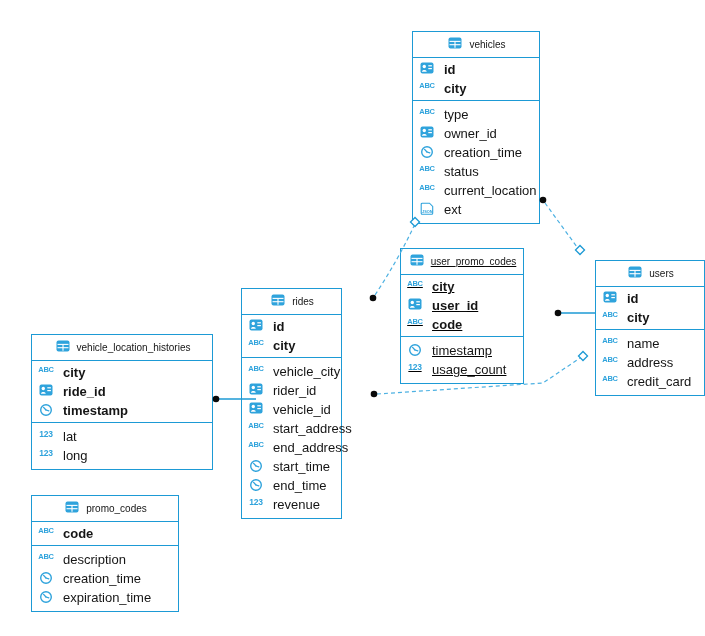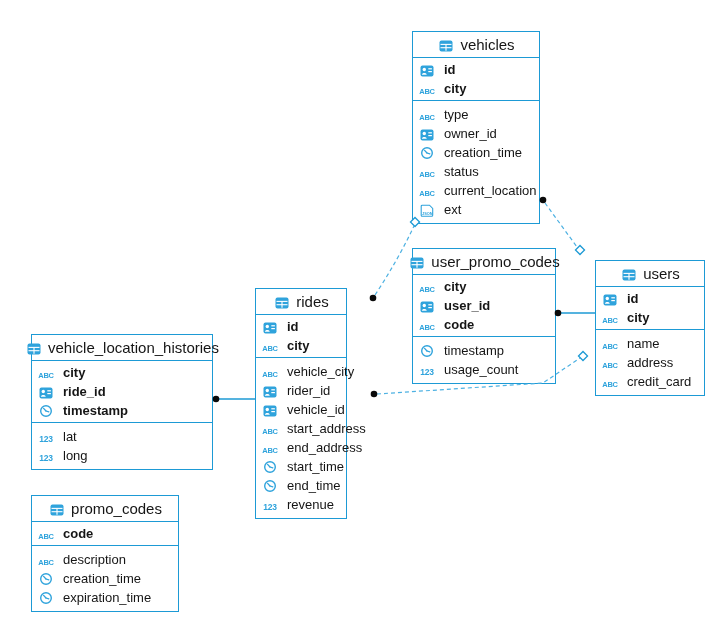--- a/index.html
+++ b/index.html
@@ -12,31 +12,31 @@
   .rel-dashed{stroke:var(--dash);stroke-width:1.2;fill:none;stroke-dasharray:4 3;}
   .rel-solid{stroke:var(--border);stroke-width:1.3;fill:none;}
   .tbl{
     position:absolute;background:#fff;border:1.5px solid var(--border);
     z-index:2;box-sizing:border-box;
   }
   .tbl-header{
     height:25px;display:flex;align-items:center;justify-content:center;gap:5px;
     border-bottom:1.5px solid var(--border);
   }
-  .tbl-name{font-size:15px;color:var(--text);white-space:nowrap;}
+  .tbl-name{font-size:10px;color:var(--text);white-space:nowrap;}
   .section{padding:2px 0;}
   .section.pk{border-bottom:1.5px solid var(--border);}
   .section.fields{padding:4px 0;}
   .row{
     height:19px;display:flex;align-items:center;gap:8px;padding-left:5px;
     white-space:nowrap;
   }
   .row .label{font-size:13px;color:var(--text);}
   .row.pk-row .label{font-weight:700;}
-  .icon{display:inline-flex;align-items:flex-end;justify-content:center;
+  .icon{display:inline-flex;align-items:flex-start;justify-content:center;
     width:18px;min-width:18px;height:15px;color:var(--icon);}
   .icon-abc{font-size:7.5px;font-weight:700;color:var(--icon);letter-spacing:-0.2px;}
   .icon-123{font-size:8.5px;font-weight:600;color:var(--icon);letter-spacing:-0.3px;}
   .icon svg{display:block;}
 </style>
 </head>
 <body>
 
 <div class="canvas" style="--bg: #ffffff; --border: #1d9ad5; --dash: #4db1e2; --icon: #2fa3dc; --text: #151515;">
   <svg id="rel-svg" width="705" height="636">
@@ -132,21 +132,21 @@
             <span class="icon">
               <svg width="14" height="13" viewBox="0 0 14 13">
                 <path d="M2.2 1.2 h7.3 l3.2 3.2 v6.9 a1 1 0 0 1 -1 1 h-9.5 a1 1 0 0 1 -1 -1 v-9.1 a1 1 0 0 1 1 -1 z" fill="none" stroke="currentColor" stroke-width="1.1"></path>
                 <text x="2" y="10.6" font-size="3.9" font-weight="700" fill="currentColor" font-family="Liberation Sans,sans-serif">JSON</text>
               </svg>
             </span>
             <span class="label">ext</span>
           </div>
         </div>
       </div>
-      <div class="tbl" style="left: 412px; top: 248px; width: 144px;">
+      <div class="tbl" style="left: 400px; top: 248px; width: 124px; text-decoration: underline;">
         <div class="tbl-header">
           <span class="icon">
             <svg width="14" height="12" viewBox="0 0 14 12">
               <rect x="0.5" y="0.5" width="13" height="11" rx="2" fill="currentColor"></rect>
               <line x1="1.5" y1="4.4" x2="12.5" y2="4.4" stroke="#fff" stroke-width="1.1"></line>
               <line x1="7" y1="4.4" x2="7" y2="10.8" stroke="#fff" stroke-width="1.1"></line>
               <line x1="1.5" y1="7.7" x2="12.5" y2="7.7" stroke="#fff" stroke-width="1.1"></line>
             </svg>
           </span>
           <span class="tbl-name">user_promo_codes</span>
@@ -242,21 +242,21 @@
             <span class="label">address</span>
           </div>
           <div class="row">
             <span class="icon">
               <span class="icon-abc">ABC</span>
             </span>
             <span class="label">credit_card</span>
           </div>
         </div>
       </div>
-      <div class="tbl" style="left: 255px; top: 288px; width: 92px;">
+      <div class="tbl" style="left: 241px; top: 288px; width: 101px;">
         <div class="tbl-header">
           <span class="icon">
             <svg width="14" height="12" viewBox="0 0 14 12">
               <rect x="0.5" y="0.5" width="13" height="11" rx="2" fill="currentColor"></rect>
               <line x1="1.5" y1="4.4" x2="12.5" y2="4.4" stroke="#fff" stroke-width="1.1"></line>
               <line x1="7" y1="4.4" x2="7" y2="10.8" stroke="#fff" stroke-width="1.1"></line>
               <line x1="1.5" y1="7.7" x2="12.5" y2="7.7" stroke="#fff" stroke-width="1.1"></line>
             </svg>
           </span>
           <span class="tbl-name">rides</span>

